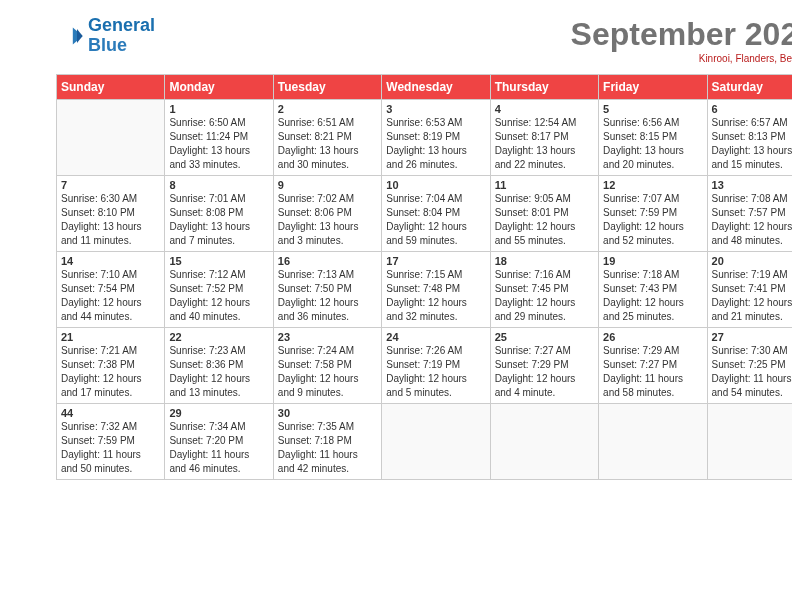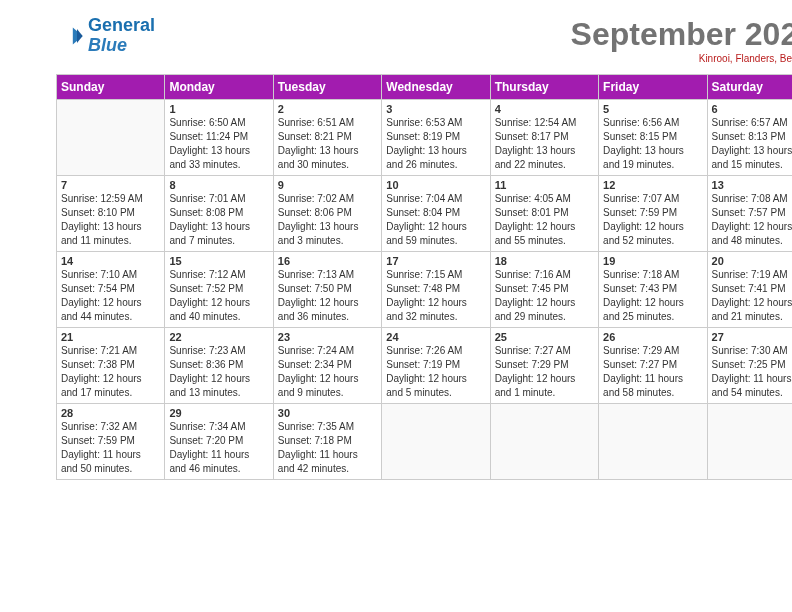--- a/index.html
+++ b/index.html
@@ -54,21 +54,21 @@
       font-size: 10px;
       color: #b91c1c;
     }
     .calendar {
       flex: 1;
       border-collapse: collapse;
       width: 100%;
       table-layout: fixed;
     }
     .calendar th {
-      background-color: #a21caf;
+      background-color: #ef4444;
       color: #fff;
       font-size: 12px;
       font-weight: bold;
       padding: 5px 4px;
       text-align: left;
       border: 1px solid #ccc;
     }
     .calendar td {
       border: 1px solid #ccc;
       vertical-align: top;
@@ -97,21 +97,21 @@
 <div class="page">
   <div class="header">
     <div class="logo">
       <svg class="logo-icon" viewBox="0 0 40 40">
         <rect x="0" y="0" width="40" height="40" fill="white"></rect>
         <polygon points="24,8 38,20 24,32" fill="#2b7bba"></polygon>
         <polygon points="30,10 38,20 30,30" fill="#1a5a9a"></polygon>
       </svg>
       <div class="logo-text">
         <div><span>General</span></div>
-        <div style="color:#2b7bba;font-style:italic;">Blue</div>
+        <div style="color:#2b7bba;">Blue</div>
       </div>
     </div>
     <div class="title-block">
       <div class="month-title">September 2025</div>
       <div class="location">Kinrooi, Flanders, Belgium</div>
     </div>
   </div>
 
   <table class="calendar">
     <thead>
@@ -163,38 +163,38 @@
               <div>Daylight: 13 hours</div>
               <div>and 22 minutes.</div>
             </div>
           </td>
           <td>
             <span class="day-num">5</span>
             <div class="day-info">
               <div>Sunrise: 6:56 AM</div>
               <div>Sunset: 8:15 PM</div>
               <div>Daylight: 13 hours</div>
-              <div>and 19 minutes.</div>
+              <div>and 20 minutes.</div>
             </div>
           </td>
           <td>
             <span class="day-num">6</span>
             <div class="day-info">
               <div>Sunrise: 6:57 AM</div>
               <div>Sunset: 8:13 PM</div>
               <div>Daylight: 13 hours</div>
               <div>and 15 minutes.</div>
             </div>
           </td>
         </tr>
         <tr>
           <td>
             <span class="day-num">7</span>
             <div class="day-info">
-              <div>Sunrise: 12:59 AM</div>
+              <div>Sunrise: 6:30 AM</div>
               <div>Sunset: 8:10 PM</div>
               <div>Daylight: 13 hours</div>
               <div>and 11 minutes.</div>
             </div>
           </td>
           <td>
             <span class="day-num">8</span>
             <div class="day-info">
               <div>Sunrise: 7:01 AM</div>
               <div>Sunset: 8:08 PM</div>
@@ -216,21 +216,21 @@
             <div class="day-info">
               <div>Sunrise: 7:04 AM</div>
               <div>Sunset: 8:04 PM</div>
               <div>Daylight: 12 hours</div>
               <div>and 59 minutes.</div>
             </div>
           </td>
           <td>
             <span class="day-num">11</span>
             <div class="day-info">
-              <div>Sunrise: 4:05 AM</div>
+              <div>Sunrise: 9:05 AM</div>
               <div>Sunset: 8:01 PM</div>
               <div>Daylight: 12 hours</div>
               <div>and 55 minutes.</div>
             </div>
           </td>
           <td>
             <span class="day-num">12</span>
             <div class="day-info">
               <div>Sunrise: 7:07 AM</div>
               <div>Sunset: 7:59 PM</div>
@@ -329,41 +329,41 @@
               <div>Sunrise: 7:23 AM</div>
               <div>Sunset: 8:36 PM</div>
               <div>Daylight: 12 hours</div>
               <div>and 13 minutes.</div>
             </div>
           </td>
           <td>
             <span class="day-num">23</span>
             <div class="day-info">
               <div>Sunrise: 7:24 AM</div>
-              <div>Sunset: 2:34 PM</div>
+              <div>Sunset: 7:58 PM</div>
               <div>Daylight: 12 hours</div>
               <div>and 9 minutes.</div>
             </div>
           </td>
           <td>
             <span class="day-num">24</span>
             <div class="day-info">
               <div>Sunrise: 7:26 AM</div>
               <div>Sunset: 7:19 PM</div>
               <div>Daylight: 12 hours</div>
               <div>and 5 minutes.</div>
             </div>
           </td>
           <td>
             <span class="day-num">25</span>
             <div class="day-info">
               <div>Sunrise: 7:27 AM</div>
               <div>Sunset: 7:29 PM</div>
               <div>Daylight: 12 hours</div>
-              <div>and 1 minute.</div>
+              <div>and 4 minute.</div>
             </div>
           </td>
           <td>
             <span class="day-num">26</span>
             <div class="day-info">
               <div>Sunrise: 7:29 AM</div>
               <div>Sunset: 7:27 PM</div>
               <div>Daylight: 11 hours</div>
               <div>and 58 minutes.</div>
             </div>
@@ -373,21 +373,21 @@
             <div class="day-info">
               <div>Sunrise: 7:30 AM</div>
               <div>Sunset: 7:25 PM</div>
               <div>Daylight: 11 hours</div>
               <div>and 54 minutes.</div>
             </div>
           </td>
         </tr>
         <tr>
           <td>
-            <span class="day-num">28</span>
+            <span class="day-num">44</span>
             <div class="day-info">
               <div>Sunrise: 7:32 AM</div>
               <div>Sunset: 7:59 PM</div>
               <div>Daylight: 11 hours</div>
               <div>and 50 minutes.</div>
             </div>
           </td>
           <td>
             <span class="day-num">29</span>
             <div class="day-info">

